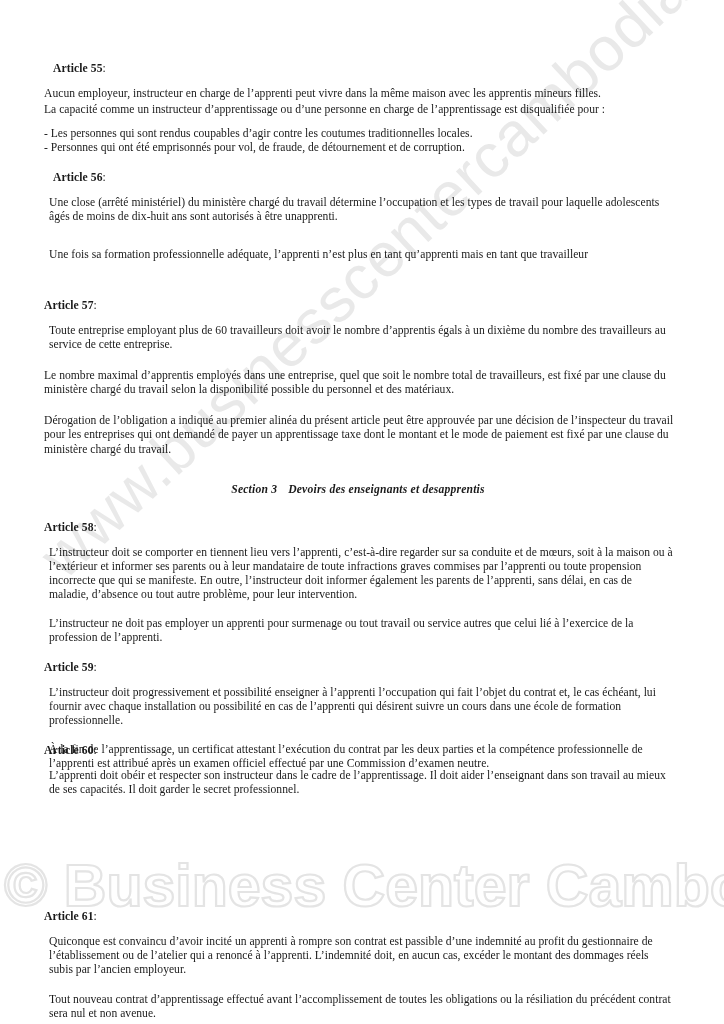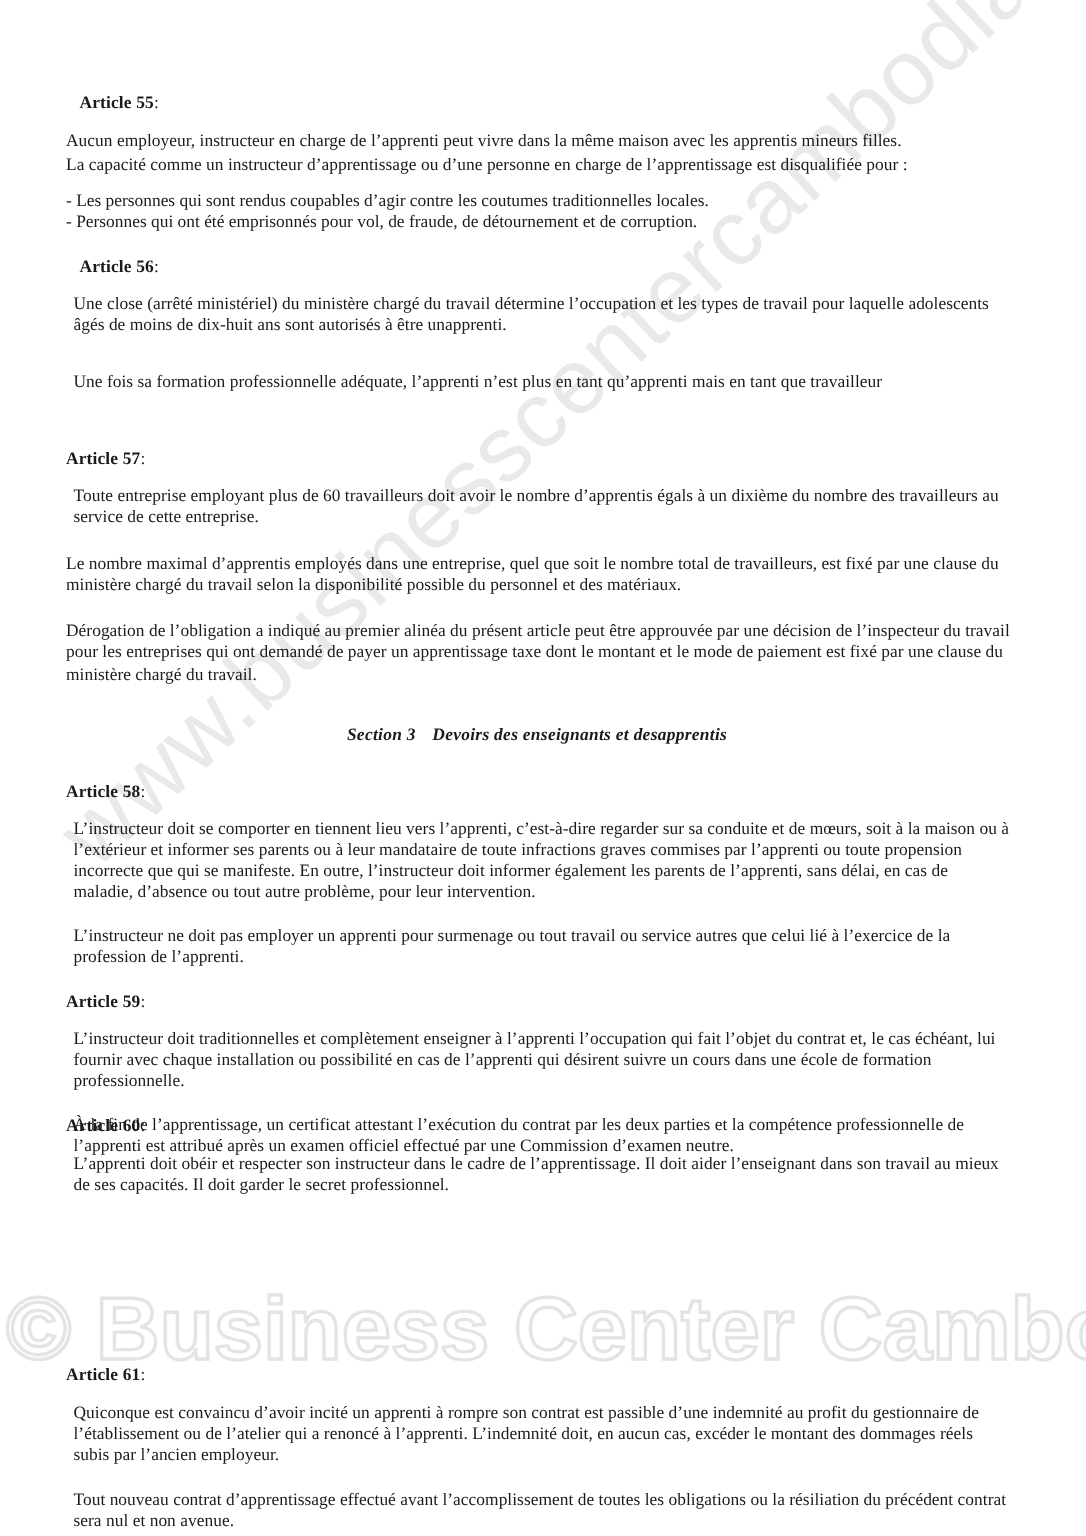--- a/index.html
+++ b/index.html
@@ -179,21 +179,21 @@
         <span>Article 58</span><span class="colon">:</span>
       </div>
       <p class="para indent-sm" style="margin-bottom:15px;">L’instructeur doit se comporter en tiennent lieu vers l’apprenti, c’est-à-dire regarder sur sa conduite et de mœurs, soit à la maison ou à l’extérieur et informer ses parents ou à leur mandataire de toute infractions graves commises par l’apprenti ou toute propension incorrecte que qui se manifeste. En outre, l’instructeur doit informer également les parents de l’apprenti, sans délai, en cas de maladie, d’absence ou tout autre problème, pour leur intervention.</p>
       <p class="para indent-sm">L’instructeur ne doit pas employer un apprenti pour surmenage ou tout travail ou service autres que celui lié à l’exercice de la profession de l’apprenti.</p>
     </div>
 
     <div class="article-block" style="top:661px;">
       <div class="article-heading">
         <span>Article 59</span><span class="colon">:</span>
       </div>
-      <p class="para indent-sm" style="margin-bottom:15px;">L’instructeur doit traditionnelles et complètement enseigner à l’apprenti l’occupation qui fait l’objet du contrat et, le cas échéant, lui fournir avec chaque installation ou possibilité en cas de l’apprenti qui désirent suivre un cours dans une école de formation professionnelle.</p>
+      <p class="para indent-sm" style="margin-bottom:15px;">L’instructeur doit progressivement et possibilité enseigner à l’apprenti l’occupation qui fait l’objet du contrat et, le cas échéant, lui fournir avec chaque installation ou possibilité en cas de l’apprenti qui désirent suivre un cours dans une école de formation professionnelle.</p>
       <p class="para indent-sm">À la fin de l’apprentissage, un certificat attestant l’exécution du contrat par les deux parties et la compétence professionnelle de l’apprenti est attribué après un examen officiel effectué par une Commission d’examen neutre.</p>
     </div>
 
     <div class="article-block" style="top:744px;">
       <div class="article-heading">
         <span>Article 60</span><span class="colon">:</span>
       </div>
       <p class="para indent-sm">L’apprenti doit obéir et respecter son instructeur dans le cadre de l’apprentissage. Il doit aider l’enseignant dans son travail au mieux de ses capacités. Il doit garder le secret professionnel.</p>
     </div>
 

